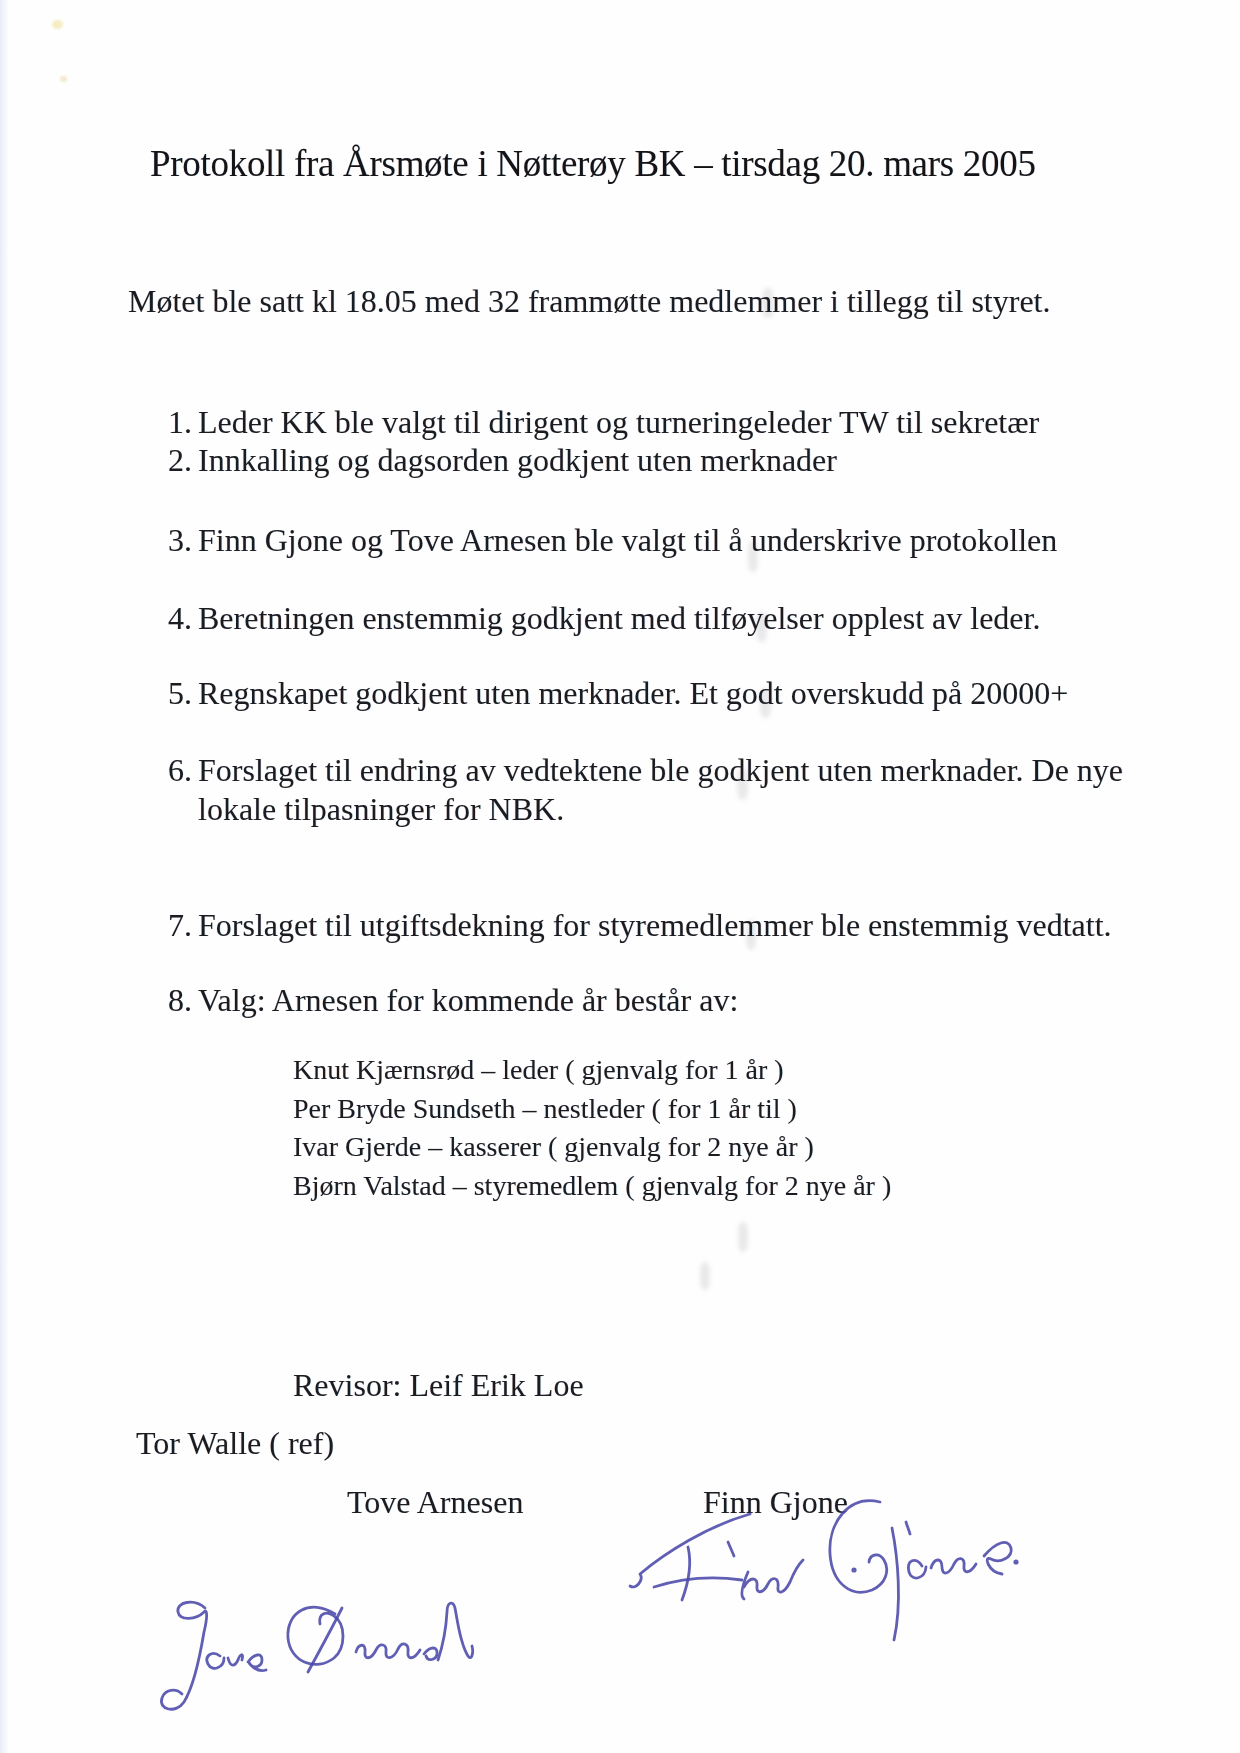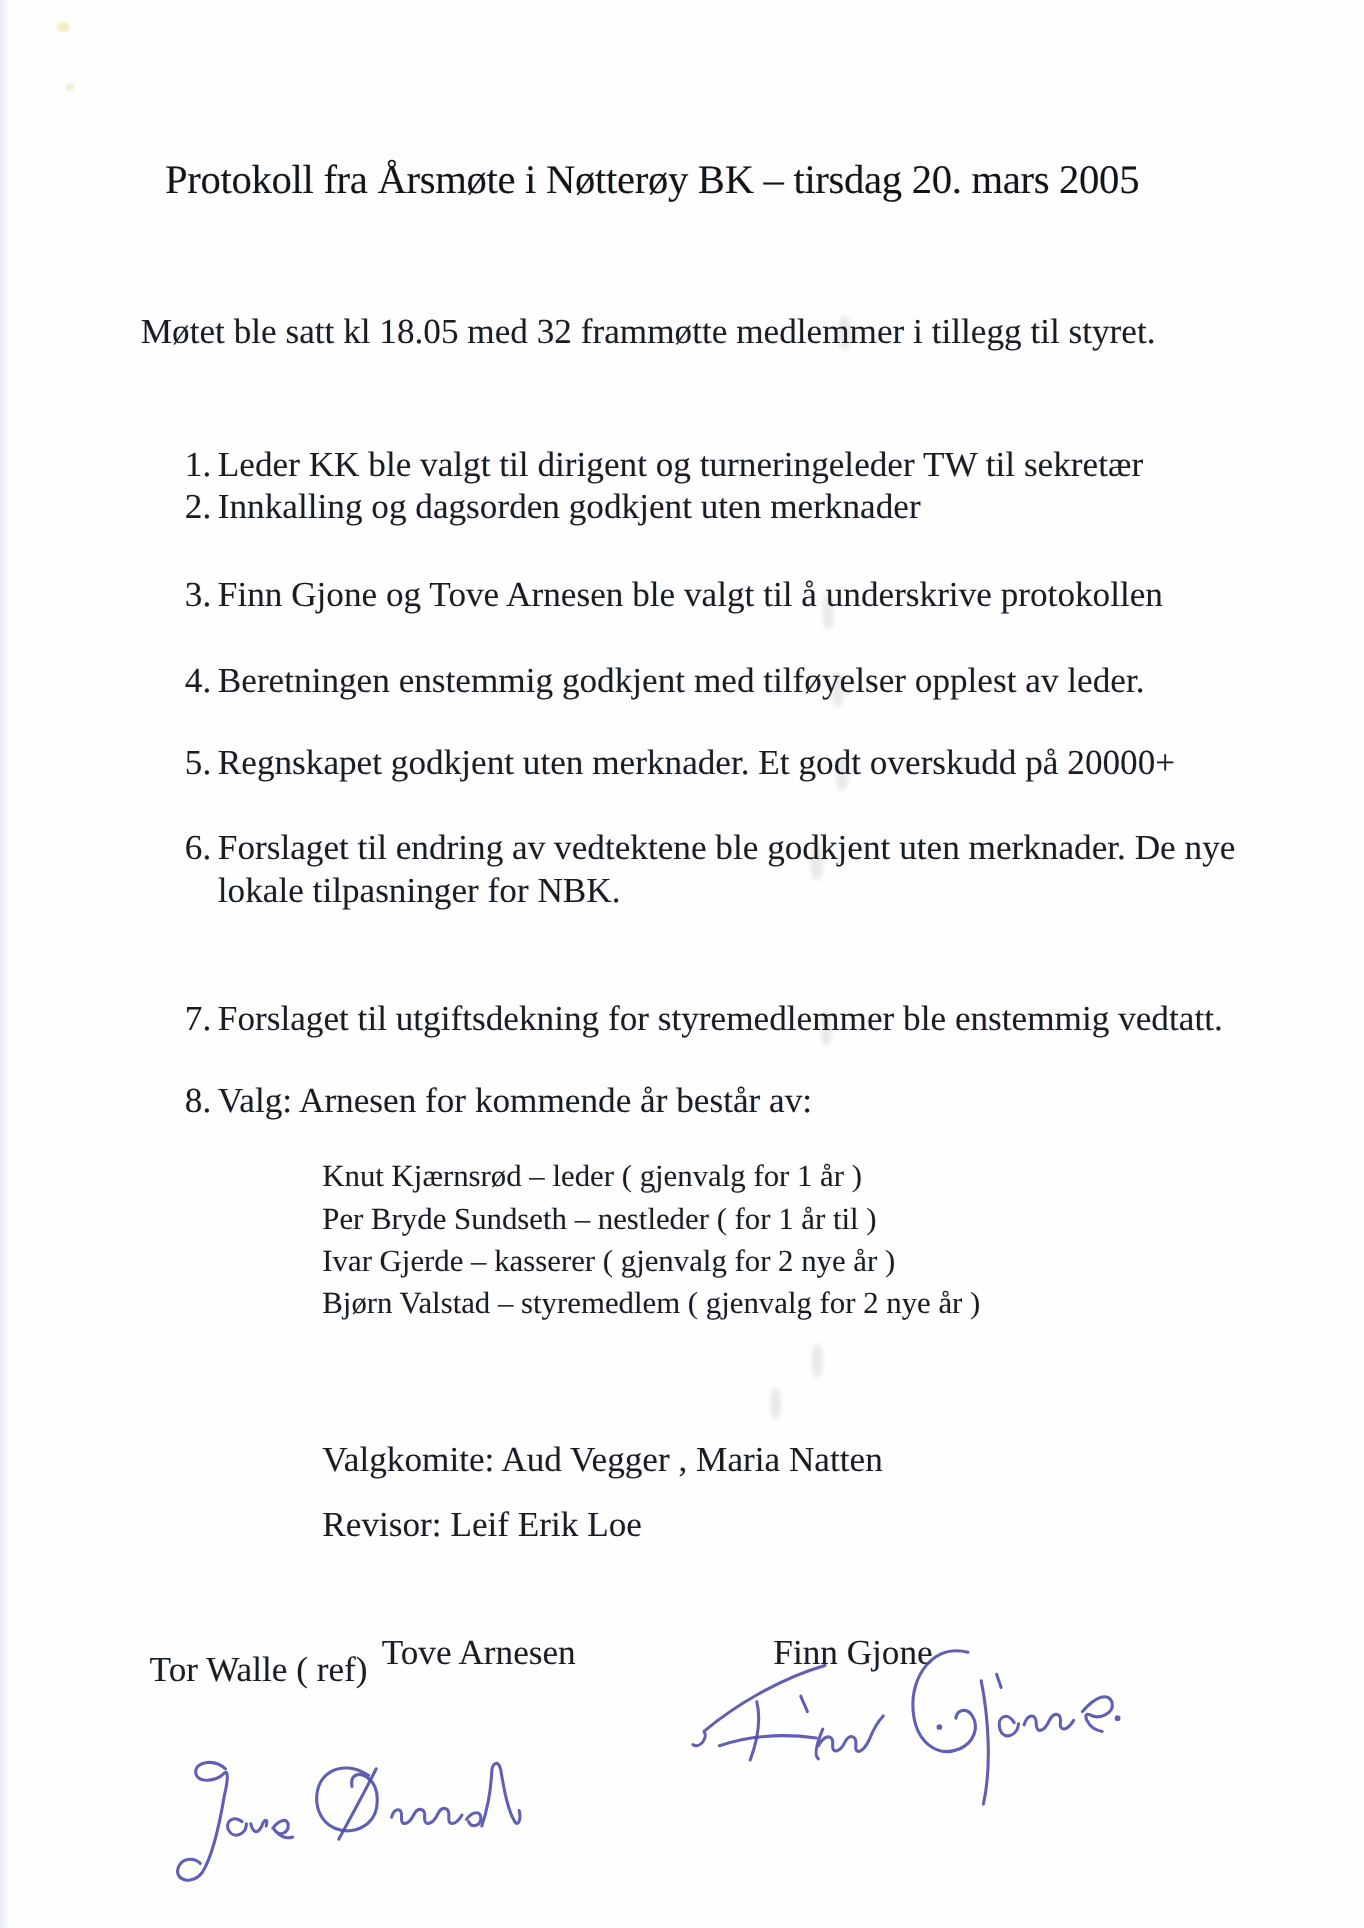--- a/index.html
+++ b/index.html
@@ -85,23 +85,22 @@
     <span class="num">8.</span><span class="txt">Valg: Arnesen for kommende år består av:</span>
   </div>
 
   <div class="board">
     <div class="bline">Knut Kjærnsrød – leder ( gjenvalg for 1 år )</div>
     <div class="bline">Per Bryde Sundseth – nestleder ( for 1 år til )</div>
     <div class="bline">Ivar Gjerde – kasserer ( gjenvalg for 2 nye år )</div>
     <div class="bline">Bjørn Valstad – styremedlem ( gjenvalg for 2 nye år )</div>
   </div>
 
-  <div class="line" style="left:293px;top:1307px;">Valgkomite: Aud Vegger , Maria Natten</div>
   <div class="line" style="left:293px;top:1366px;">Revisor: Leif Erik Loe</div>
-  <div class="line" style="left:136px;top:1498px;">Tor Walle ( ref)</div>
+  <div class="line" style="left:136px;top:1424px;">Tor Walle ( ref)</div>
 
   <div class="line" style="left:347px;top:1483px;">Tove Arnesen</div>
   <div class="line" style="left:703px;top:1483px;">Finn Gjone</div>
 
   <svg class="sig" style="left:622px;top:1492px;" width="400" height="170" viewBox="0 0 400 170">
     <path d="M 8,94 C 14,98 22,88 18,82 C 44,60 86,34 128,22"></path>
     <path d="M 106,50 C 108,55 110,59 112,64"></path>
     <path d="M 66,55 C 70,72 66,92 60,108"></path>
     <path d="M 32,95 C 60,86 92,84 120,88"></path>
     <path d="M 126,80 C 120,94 118,104 122,107 M 122,95 C 128,84 136,85 135,94 C 134,102 141,102 146,92 C 150,84 157,85 156,95 C 155,103 162,102 168,90 C 172,80 176,73 181,68"></path>

